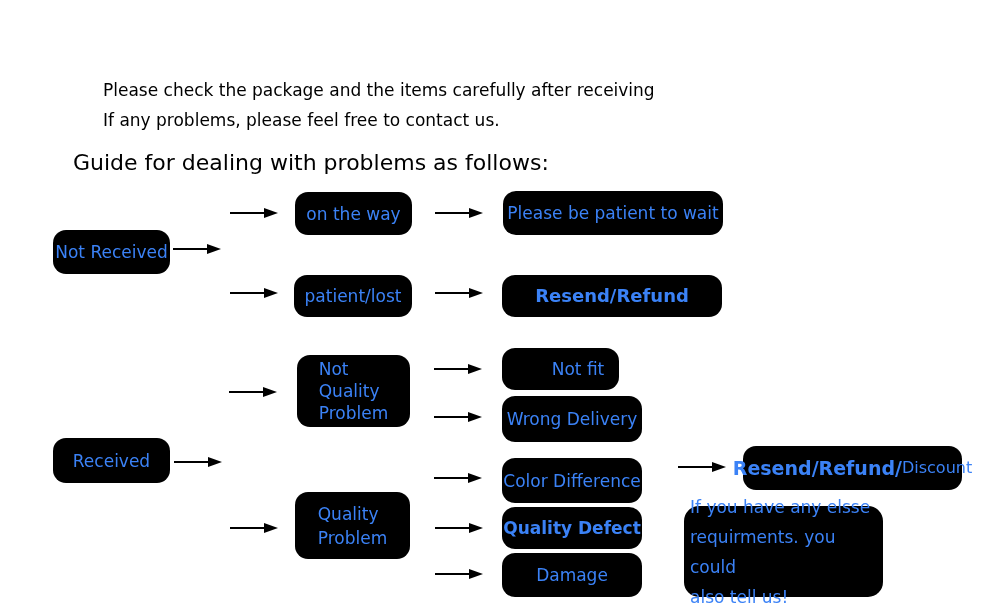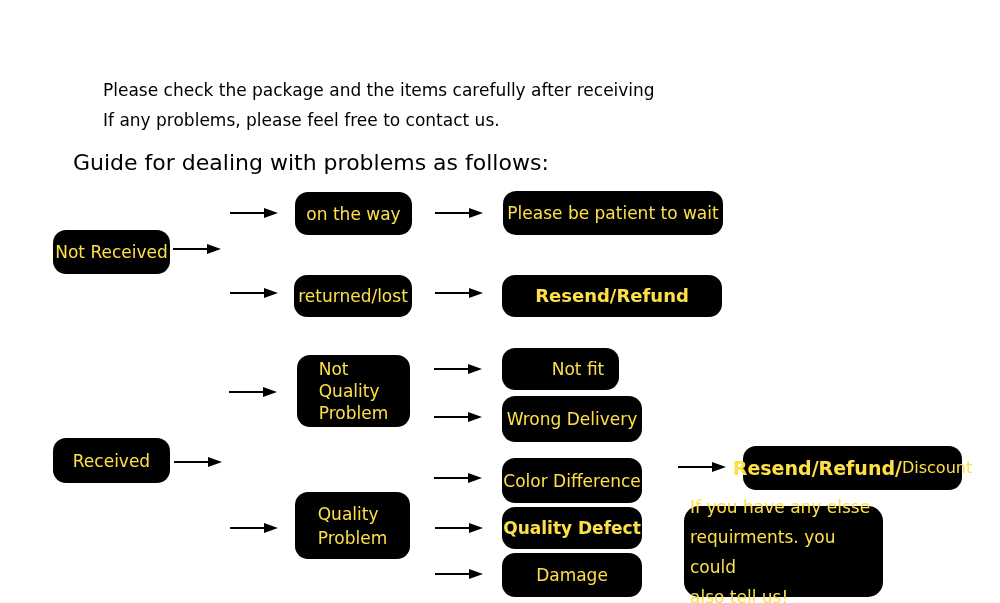--- a/index.html
+++ b/index.html
@@ -15,21 +15,21 @@
     position:absolute; left:38px; top:12px;
     font-size:38px; line-height:50px; font-weight:400;
     letter-spacing:0.5px;
   }
   .intro-line1 { position:absolute; left:103px; top:78px; font-size:17px; line-height:24px; }
   .intro-line2 { position:absolute; left:103px; top:108px; font-size:17px; line-height:24px; }
   .guide-heading { position:absolute; left:73px; top:148px; font-size:22px; line-height:30px;text-align:center; }
 
   .node {
     position:absolute;
-    background:#000000; color:#fde047;
+    background:#000000; color:#3b82f6;
     border-radius:13px;
     display:flex; align-items:center; justify-content:center;
     font-size:17px; line-height:22px;
     text-align:center; white-space:pre-line;
     box-sizing:border-box;
   }
   .node.left { text-align:left; }
 
   #n-not-received   { left:53px;  top:230px; width:117px; height:44px; }
   #n-on-the-way     { left:295px; top:192px; width:117px; height:43px; }
@@ -81,21 +81,21 @@
 
 <div class="canvas">
 
   <div class="intro-line1">Please check the package and the items carefully after receiving</div>
   <div class="intro-line2">If any problems, please feel free to contact us.</div>
   <div class="guide-heading">Guide for dealing with problems as follows:</div>
 
   <div class="node" id="n-not-received">Not Received</div>
   <div class="node" id="n-on-the-way">on the way</div>
   <div class="node" id="n-please-wait">Please be patient to wait</div>
-  <div class="node" id="n-returned-lost">returned/lost</div>
+  <div class="node" id="n-returned-lost">patient/lost</div>
   <div class="node" id="n-resend-refund">Resend/Refund</div>
   <div class="node left" id="n-not-quality">Not
 Quality
 Problem</div>
   <div class="node" id="n-not-fit">Not fit</div>
   <div class="node" id="n-wrong-delivery">Wrong Delivery</div>
   <div class="node" id="n-received">Received</div>
   <div class="node" id="n-color-diff">Color Difference</div>
   <div class="node left" id="n-quality-prob">Quality
 Problem</div>

